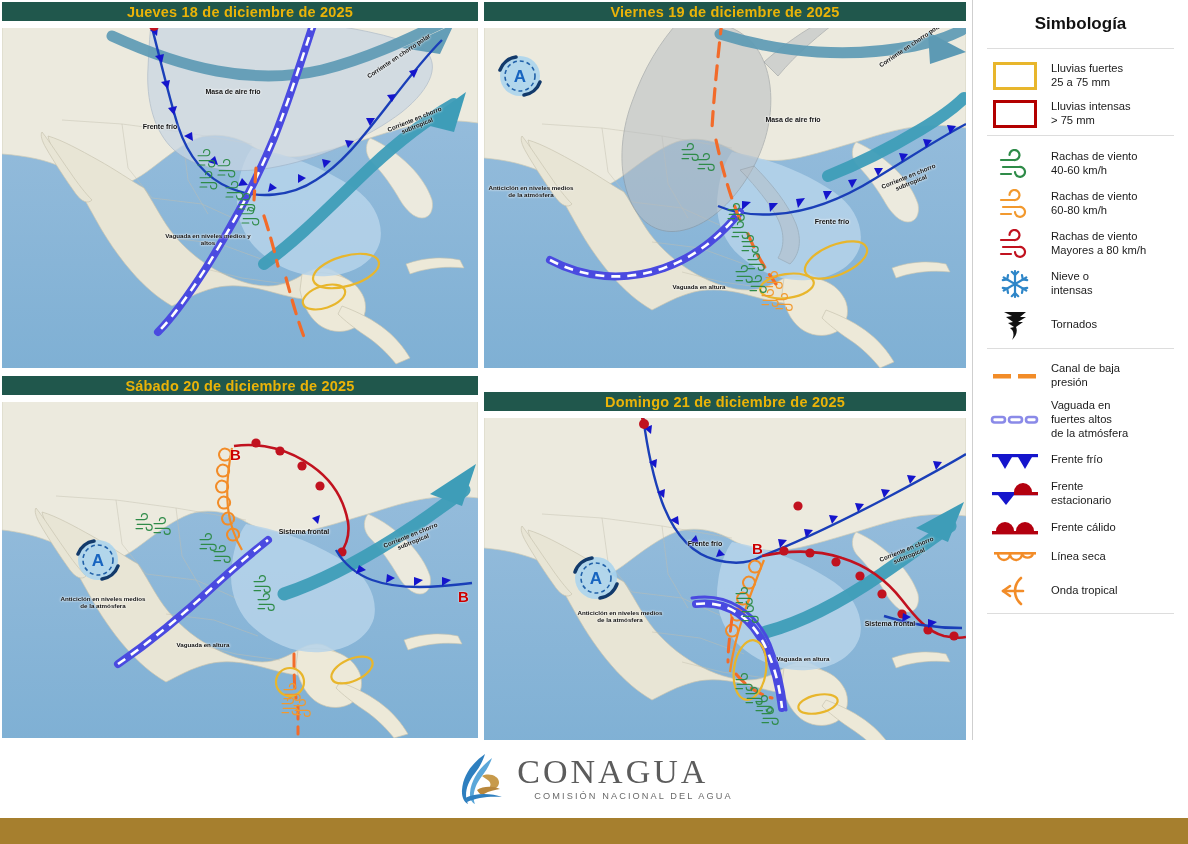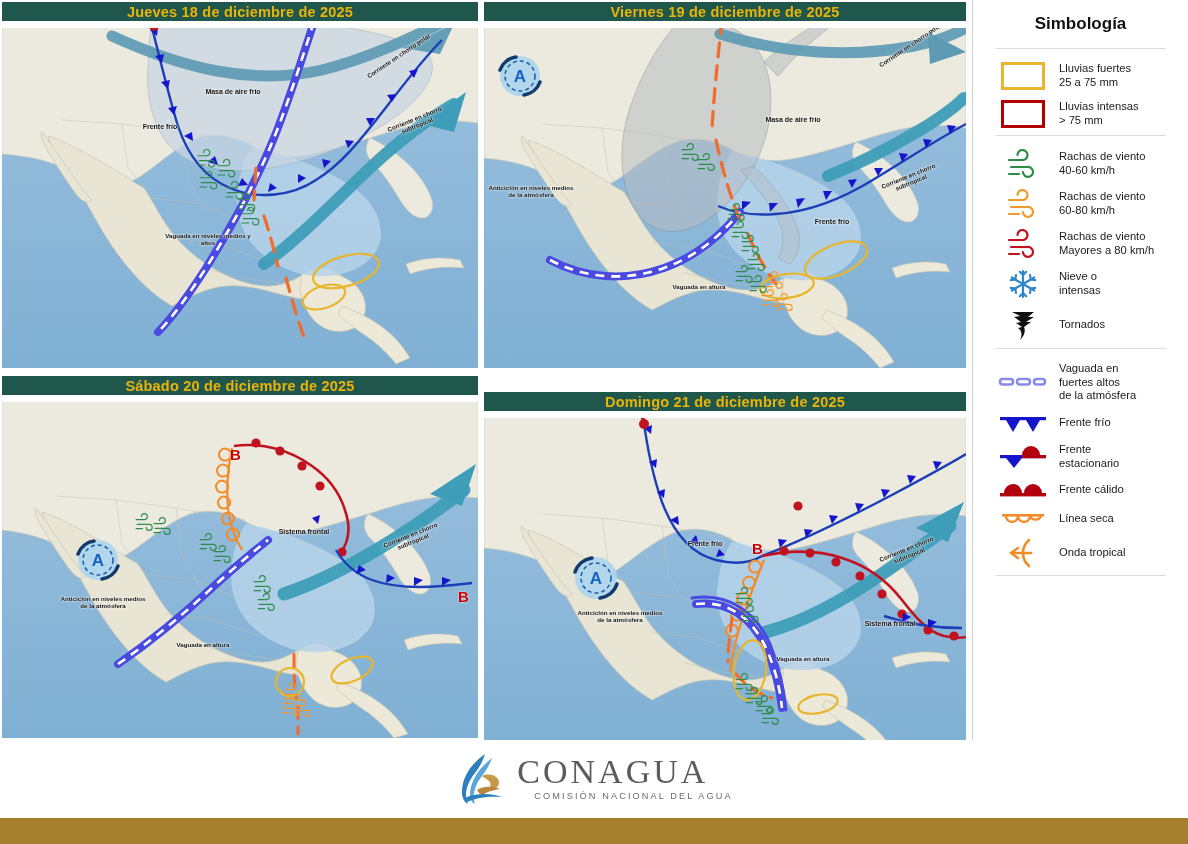--- a/index.html
+++ b/index.html
@@ -36,21 +36,21 @@
   .lbl-sm { font-size:7px; }
   .lbl-xs { font-size:6.2px; }
   .rot-a { transform:rotate(-34deg); transform-origin:center; }
   .rot-b { transform:rotate(-22deg); transform-origin:center; }
   .bmark { position:absolute; color:#cc0000; font-weight:bold; font-size:15px; text-shadow:0 0 2px #fff; }
 
   
   .legend {
     position:absolute; left:972px; top:0; width:216px; height:740px;
     background:#fff; border-left:1px solid #cfcfcf;
-    padding:0 16px;
+    padding:0 8px;
   }
   .legend-title {
     text-align:center; font-size:17px; font-weight:bold; color:#111;
     padding:14px 0 12px 0;
   }
   .hr { height:1px; background:#ddd; margin:2px 6px 8px 6px; }
   .lrow { display:flex; align-items:center; gap:10px; padding:5px 0 5px 8px; }
   .lico { width:52px; flex:0 0 52px; display:flex; align-items:center; justify-content:center; }
   .ltxt { font-size:11.2px; color:#1a1a1a; line-height:1.22; }
   .swatch { width:44px; height:28px; background:#fff; border:3px solid #E8B62C; }
@@ -810,20 +810,30 @@
       <div class="lico">
         <svg width="30" height="32" viewBox="0 0 30 32">
           <path d="M4,3 L26,3 L20,8 L26,8 L18,13 L23,13 L16,18 C18,22 16,27 12,31 C15,25 13,21 10,19 L14,18 L8,14 L13,13 L6,8 L12,7 Z" fill="#111"></path>
         </svg>
       </div>
       <div class="ltxt" style="white-space:pre-line">Tornados</div>
     </div>
 
     <div class="hr"></div>
 
+    <div class="lrow">
+      <div class="lico">
+        <svg width="48" height="12" viewBox="0 0 48 12">
+          <rect x="2" y="4" width="18" height="4.5" fill="#F28C28"></rect>
+          <rect x="27" y="4" width="18" height="4.5" fill="#F28C28"></rect>
+        </svg>
+      </div>
+      <div class="ltxt" style="white-space:pre-line">Canal de baja
+presión</div>
+    </div>
 
     <div class="lrow">
       <div class="lico">
         <svg width="52" height="14" viewBox="0 0 52 14">
           <g fill="#fff" stroke="#8a8ae8" stroke-width="2.6">
             <rect x="3" y="4" width="13" height="5.5" rx="2.7"></rect>
             <rect x="20" y="4" width="13" height="5.5" rx="2.7"></rect>
             <rect x="37" y="4" width="11" height="5.5" rx="2.7"></rect>
           </g>
         </svg>

